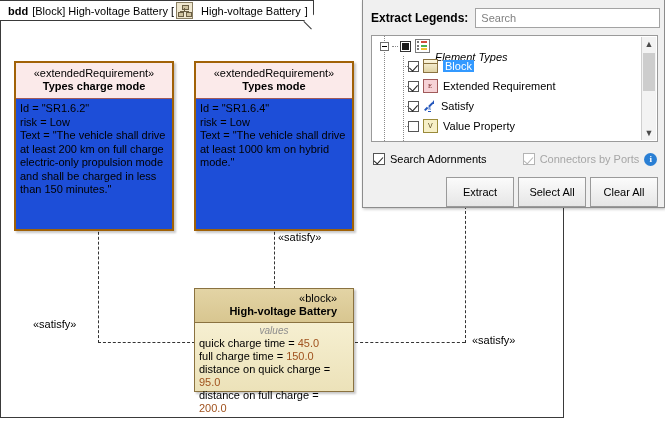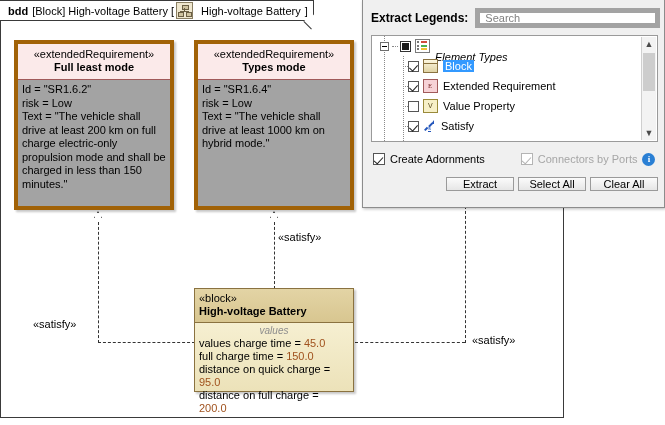--- a/index.html
+++ b/index.html
@@ -27,36 +27,36 @@
   .tab-icon{display:inline-block;width:15px;height:15px;margin:0 4px 0 2px;
      background:#efe7cf;border:1px solid #8a7f63;position:relative;vertical-align:middle;}
   .tab-icon i{position:absolute;background:#6b5f44;}
   .tab-icon i.n1{left:5px;top:2px;width:5px;height:3px;border:1px solid #6b5f44;background:#cfc3a0;}
   .tab-icon i.n2{left:1px;top:9px;width:4px;height:3px;border:1px solid #6b5f44;background:#cfc3a0;}
   .tab-icon i.n3{left:9px;top:9px;width:4px;height:3px;border:1px solid #6b5f44;background:#cfc3a0;}
   .tab-icon i.v{left:7px;top:5px;width:1px;height:4px;}
   .tab-icon i.h{left:3px;top:8px;width:9px;height:1px;}
 
   
-  .req{position:absolute;box-sizing:border-box;border:4px solid #a16207;
-       background:#a3a3a3;box-shadow:2px 2px 2px rgba(0,0,0,.22);}
+  .req{position:absolute;box-sizing:border-box;border:2px solid #a16207;
+       background:#1d4ed8;box-shadow:2px 2px 2px rgba(0,0,0,.22);margin-top:21px;}
   .req .hd{padding:4px 4px 5px;text-align:center;line-height:13px;
        border-bottom:1px solid #a05a5a;background:#fbeaea;}
   .req .st{font-size:11px;}
   .req .nm{font-weight:bold;font-size:11px;}
   .req .bd{padding:3px 4px;font-size:11px;line-height:13.5px;}
 
   #req1{left:14px;top:40px;width:160px;height:170px;}
   #req2{left:194px;top:40px;width:160px;height:170px;}
 
   
   #blk{position:absolute;left:194px;top:288px;width:160px;height:104px;box-sizing:border-box;
        border:1px solid #8a7240;box-shadow:2px 2px 2px rgba(0,0,0,.22);
        background:linear-gradient(#fbf6dd,#ece2b9);}
-  #blk .hd{padding:3px 4px 4px;text-align:left;line-height:13px;
+  #blk .hd{padding:3px 16px 4px;text-align:right;line-height:13px;
        border-bottom:1px solid #8a7240;background:linear-gradient(#e3d4a5,#d8c690);}
   #blk .st{font-size:11px;color:#000;}
   #blk .nm{font-weight:bold;font-size:11px;color:#000;}
   #blk .cmp{text-align:center;font-size:10px;font-style:italic;color:#8d8d8d;padding:2px 0 1px;}
   #blk .vals{padding:0 4px;font-size:11px;line-height:13px;color:#000;}
   #blk .vals div span{color:#a0521e;}
 
   
   .dash-v{position:absolute;width:0;border-left:1px dashed #333;}
   .dash-h{position:absolute;height:0;border-top:1px dashed #333;}
@@ -66,21 +66,21 @@
   .arrow-up:after{content:"";position:absolute;left:-3px;top:2px;width:6px;height:5px;
        background:#fff;}
   .satlabel{position:absolute;font-size:11px;color:#000;white-space:nowrap;}
 
   
   #dlg{position:absolute;left:362px;top:0;width:303px;height:208px;box-sizing:border-box;
        background:#f0f0f0;border:1px solid #8c8c8c;border-top:none;
        box-shadow:1px 1px 3px rgba(0,0,0,.28);}
   #dlg .row1{display:flex;align-items:center;padding:8px 4px 6px 8px;}
   #dlg .lbl{font-weight:bold;font-size:12px;color:#000;margin-right:7px;white-space:nowrap;}
-  #dlg .search{flex:1;height:20px;box-sizing:border-box;background:#fff;border:5px solid #a3a3a3;
+  #dlg .search{flex:1;height:20px;box-sizing:border-box;background:#fff;border:1px solid #a3a3a3;
        display:flex;align-items:center;padding-left:5px;font-size:11px;color:#808080;}
 
   #tree{position:absolute;left:8px;top:35px;width:287px;height:107px;box-sizing:border-box;
        background:#fff;border:1px solid #9a9a9a;overflow:hidden;}
   .trow{display:flex;align-items:center;height:20px;position:relative;padding-left:4px;}
   .guide{position:absolute;left:12px;top:0;bottom:0;width:0;border-left:1px dotted #8a8a8a;}
   .guide2{position:absolute;left:31px;top:0;bottom:0;width:0;border-left:1px dotted #8a8a8a;}
   .elbow{position:absolute;left:31px;width:9px;height:0;border-top:1px dotted #8a8a8a;top:10px;}
   .expander{width:9px;height:9px;box-sizing:border-box;border:1px solid #6e6e6e;background:#fff;
        position:relative;margin-left:4px;margin-right:3px;flex:0 0 auto;}
@@ -141,21 +141,21 @@
        border:solid #222;border-width:0 1.7px 1.7px 0;transform:rotate(42deg);}
   .chk.dis .bx{border-color:#b4b4b4;}
   .chk.dis .bx.on:after{border-color:#b4b4b4;}
   .chk .tx{font-size:11px;color:#000;}
   .chk.dis .tx{color:#a6a6a6;}
   .infoi{width:13px;height:13px;border-radius:50%;background:#2a7fd4;color:#fff;font-size:9px;
        font-weight:bold;display:flex;align-items:center;justify-content:center;margin-left:5px;
        font-family:"Liberation Serif",serif;}
 
   .btnrow{position:absolute;left:8px;top:177px;width:287px;display:flex;justify-content:flex-end;gap:4px;}
-  .btn{width:68px;height:14px;box-sizing:border-box;border:1px solid #9a9a9a;
+  .btn{width:68px;height:30px;box-sizing:border-box;border:1px solid #9a9a9a;
        background:linear-gradient(#fbfbfb,#e6e6e6);font-size:11px;color:#000;
        display:flex;align-items:center;justify-content:center;}
 </style>
 </head>
 <body>
 
 <div id="canvas">
 
   <div class="frame-outline"></div>
 
@@ -182,21 +182,21 @@
   <div class="arrow-up" style="left:270px;top:211px;"></div>
   <div class="satlabel" style="left:278px;top:231px;">«satisfy»</div>
 
   <div class="dash-h" style="left:355px;top:342px;width:110px;"></div>
   <div class="dash-v" style="left:465px;top:206px;height:137px;"></div>
   <div class="satlabel" style="left:472px;top:334px;">«satisfy»</div>
 
   <div class="req" id="req1">
     <div class="hd">
       <div class="st">«extendedRequirement»</div>
-      <div class="nm">Full least mode</div>
+      <div class="nm">Types charge mode</div>
     </div>
     <div class="bd" style="white-space:pre-wrap;">Id = "SR1.6.2"
 risk = Low
 Text = "The vehicle shall drive at least 200 km on full charge electric-only propulsion mode and shall be charged in less than 150 minutes."</div>
   </div>
 
   <div class="req" id="req2">
     <div class="hd">
       <div class="st">«extendedRequirement»</div>
       <div class="nm">Types mode</div>
@@ -206,21 +206,21 @@
 Text = "The vehicle shall drive at least 1000 km on hybrid mode."</div>
   </div>
 
   <div id="blk">
     <div class="hd">
       <div class="st">«block»</div>
       <div class="nm">High-voltage Battery</div>
     </div>
     <div class="cmp">values</div>
     <div class="vals">
-      <div><b style="font-weight:normal">values charge time = </b><span>45.0</span></div>
+      <div><b style="font-weight:normal">quick charge time = </b><span>45.0</span></div>
       <div><b style="font-weight:normal">full charge time = </b><span>150.0</span></div>
       <div><b style="font-weight:normal">distance on quick charge = </b><span>95.0</span></div>
       <div><b style="font-weight:normal">distance on full charge = </b><span>200.0</span></div>
     </div>
   </div>
 </div>
 
 <div id="dlg">
 
   <div class="row1">
@@ -260,50 +260,50 @@
       <span class="elbow"></span>
       <span class="cbx on"></span>
       <span class="micon ic-req">
           <i>E</i>
         </span>
       <span class="tlabel">Extended Requirement</span>
     </div>
 
     <div class="trow" style="padding-left:36px">
       <span class="elbow"></span>
-      <span class="cbx"></span>
-      <span class="micon ic-value">
-          <i>V</i>
-        </span>
-      <span class="tlabel">Value Property</span>
-    </div>
-
-    <div class="trow" style="padding-left:36px">
-      <span class="elbow"></span>
       <span class="cbx on"></span>
       <span class="micon ic-satisfy">
         <i class="l1"></i>
           <i class="l2"></i>
           <i class="hd"></i>
           <u>s</u>
       </span>
       <span class="tlabel">Satisfy</span>
     </div>
 
+    <div class="trow" style="padding-left:36px">
+      <span class="elbow"></span>
+      <span class="cbx"></span>
+      <span class="micon ic-value">
+          <i>V</i>
+        </span>
+      <span class="tlabel">Value Property</span>
+    </div>
+
     <div id="sbar">
       <div class="arw">▲</div>
       <div class="thumb"></div>
       <div class="arw" style="position:absolute;bottom:0;left:0;right:0;">▼</div>
     </div>
   </div>
 
   <div class="chkrow">
     <span class="chk">
       <span class="bx on"></span>
-      <span class="tx">Create Adornments</span>
+      <span class="tx">Search Adornments</span>
     </span>
     <span class="chk dis c2">
       <span class="bx on"></span>
       <span class="tx">Connectors by Ports</span>
       <span class="infoi">i</span>
     </span>
   </div>
 
   <div class="btnrow">
     <span class="btn">Extract</span>

